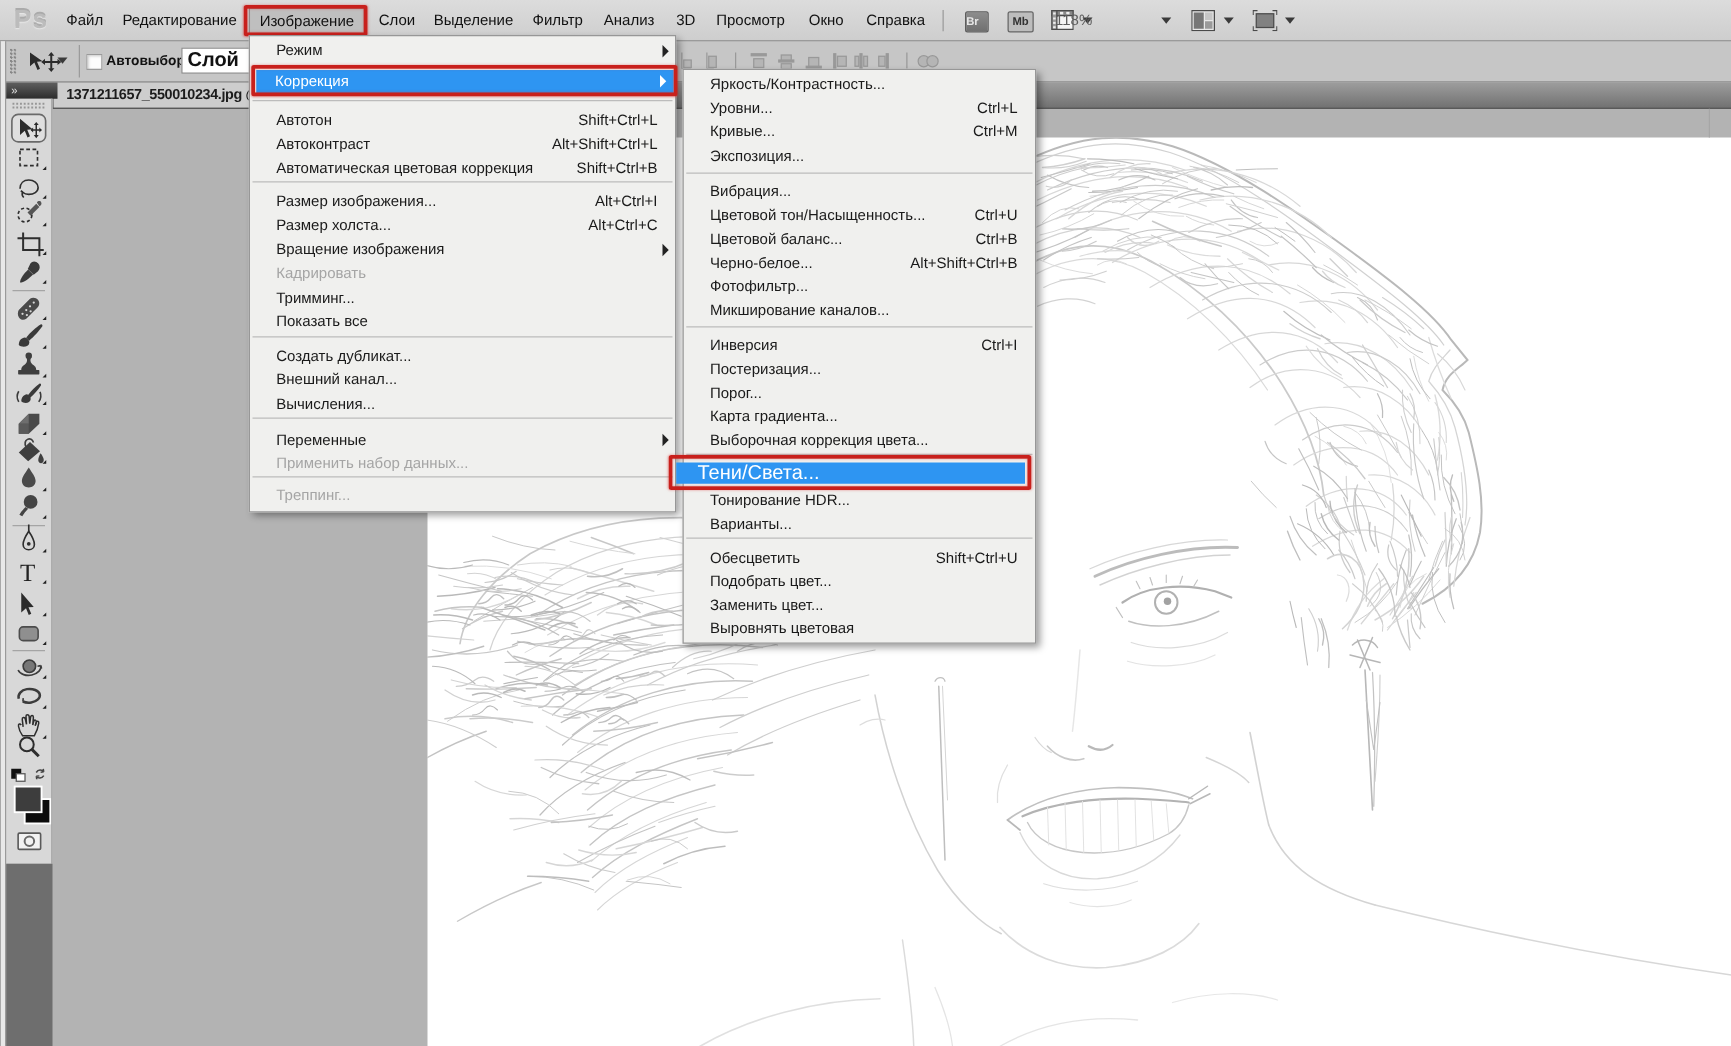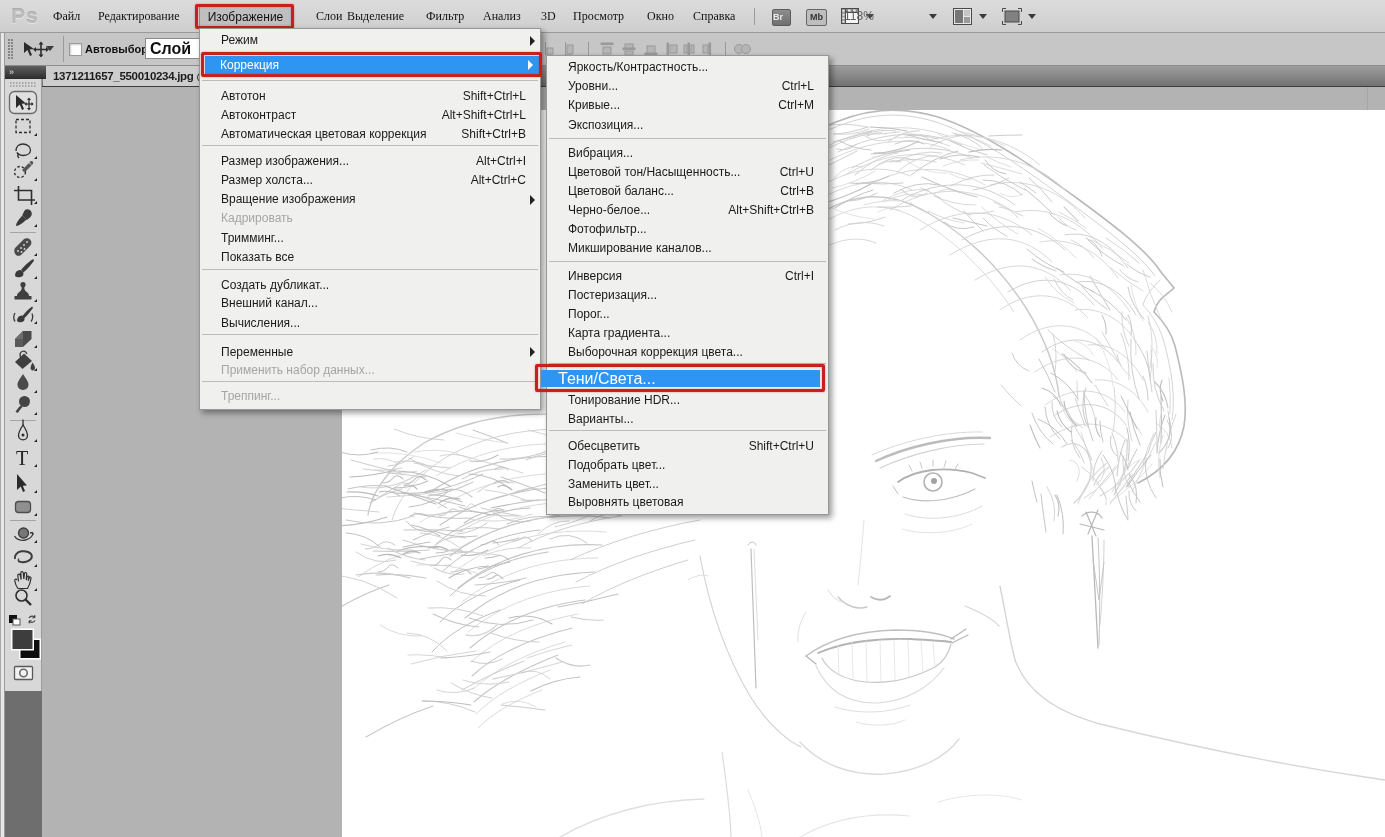--- a/index.html
+++ b/index.html
@@ -5,21 +5,21 @@
   html,body{margin:0;padding:0;}
   body{width:1385px;height:837px;position:relative;overflow:hidden;
        background:#b3b3b3;font-family:"Liberation Sans", sans-serif;
        -webkit-font-smoothing:antialiased;}
   .abs{position:absolute;}
   
   #menubar{left:0;top:0;width:1385px;height:32px;
     background:linear-gradient(#dcdcdc,#cecece);border-bottom:1px solid #9a9a9a;}
   #pslogo{left:11px;top:4px;font-size:21px;font-weight:bold;color:#bcbcbc;
     text-shadow:0 1px 1px #e8e8e8, 0 -1px 0 #aaa; letter-spacing:1px;}
-  .mitem{top:0;height:32px;line-height:32px;font-size:12px;color:#111;font-family:Liberation Serif, serif;}
+  .mitem{top:0;height:32px;line-height:32px;font-size:12px;color:#111;}
   #imgpressed{left:199px;top:6px;width:91px;height:21px;background:#bfbfbf;
     border:1px solid #8f8f8f;border-radius:1px;
     text-align:center;line-height:21px;font-size:12px;color:#111;}
   .redbox{box-sizing:border-box;border:3px solid #c8201c;border-radius:2px;box-shadow:0 0 2px rgba(220,40,40,.55), inset 0 0 2px rgba(220,40,40,.5);}
   #red1{left:195px;top:3.5px;width:99px;height:25px;}
   
   #optionsbar{left:0;top:33px;width:1385px;height:32px;background:#c6c6c6;
     border-bottom:1px solid #8d8d8d;font-weight:bold;}
   
   #tabstrip{left:42px;top:66px;width:1343px;height:20px;
@@ -655,21 +655,21 @@
       <path d="M182.5 1 V14" fill="none"></path>
       <circle cx="196" cy="8" r="4.5"></circle>
         <circle cx="203" cy="8" r="4.5"></circle>
     </g>
   </svg>
 </div>
 
 <div class="abs" id="menubar">
   <div class="abs mitem" style="left:53px">Файл</div>
   <div class="abs mitem" style="left:98px">Редактирование</div>
-  <div class="abs mitem" style="left:316px">Слои</div>
+  <div class="abs mitem" style="left:303px">Слои</div>
   <div class="abs mitem" style="left:347px">Выделение</div>
   <div class="abs mitem" style="left:426px">Фильтр</div>
   <div class="abs mitem" style="left:483px">Анализ</div>
   <div class="abs mitem" style="left:541px">3D</div>
   <div class="abs mitem" style="left:573px">Просмотр</div>
   <div class="abs mitem" style="left:647px">Окно</div>
   <div class="abs mitem" style="left:693px">Справка</div>
   <div class="abs" style="left:754px;top:8px;width:1px;height:17px;background:#9b9b9b"></div>
   <div class="abs" style="left:772px;top:9px;width:17px;height:15px;background:linear-gradient(#8d8d8d,#707070);border:1px solid #5c5c5c;border-radius:2px;color:#e8e8e8;font-size:9px;font-weight:bold;line-height:15px">Br</div>
   <div class="abs" style="left:806px;top:9px;width:19px;height:15px;background:#bdbdbd;border:1px solid #666;border-radius:2px;color:#333;font-size:9px;font-weight:bold;text-align:center;line-height:15px">Mb</div>

